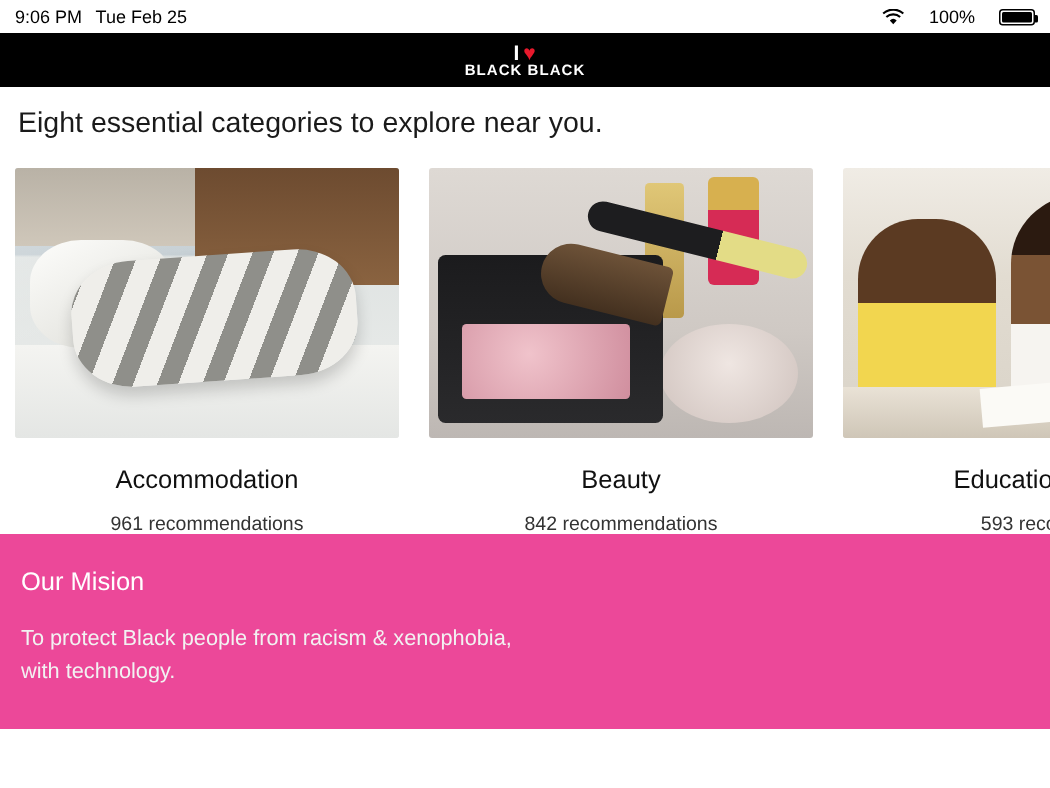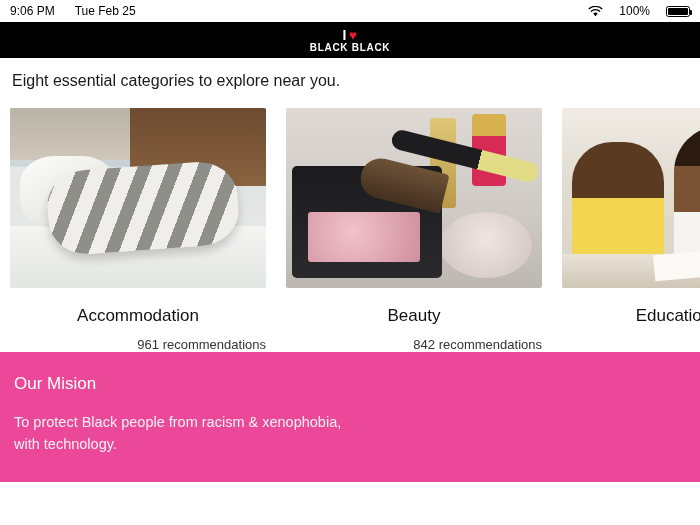--- a/index.html
+++ b/index.html
@@ -14,21 +14,21 @@
   
   .statusbar {
     height: 22px;
     background: #ffffff;
     display: flex;
     align-items: center;
     padding: 0 10px;
     font-size: 12px;
     color: #000;
   }
-  .status-left { display: flex; align-items: center; gap: 20px; }
+  .status-left { display: flex; align-items: center; gap: 9px; }
   .status-right { margin-left: auto; display: flex; align-items: center; gap: 16px; }
   .wifi-icon { display: inline-block; width: 15px; height: 11px; position: relative; }
   .wifi-icon svg { display: block; }
   .battery {
     width: 24px; height: 11px;
     border: 1px solid #000; border-radius: 2.5px;
     position: relative;
     display: inline-block;
   }
   .battery::after {
@@ -68,21 +68,21 @@
   .logo-bottom {
     font-size: 10px;
     letter-spacing: 0.7px;
     margin-top: 1px;
   }
 
   
   .content { background: #ffffff; }
 
   .subtitle {
-    font-size: 16px;
+    font-size: 19px;
     color: #1a1a1a;
     padding: 14px 12px 0 12px;
   }
 
   
   .carousel {
     display: flex;
     gap: 20px;
     padding: 18px 10px 0 10px;
     overflow: hidden;
@@ -95,21 +95,21 @@
     position: relative;
   }
   .cat-title {
     text-align: center;
     font-size: 17px;
     color: #111;
     margin-top: 18px;
     white-space: nowrap;
   }
   .cat-sub {
-    text-align: right;
+    text-align: center;
     font-size: 13px;
     color: #333;
     margin-top: 11px;
     white-space: nowrap;
   }
 
   
   .img-accommodation {
     background:
       linear-gradient(160deg, rgba(255,255,255,0.35) 0%, rgba(255,255,255,0) 45%),

